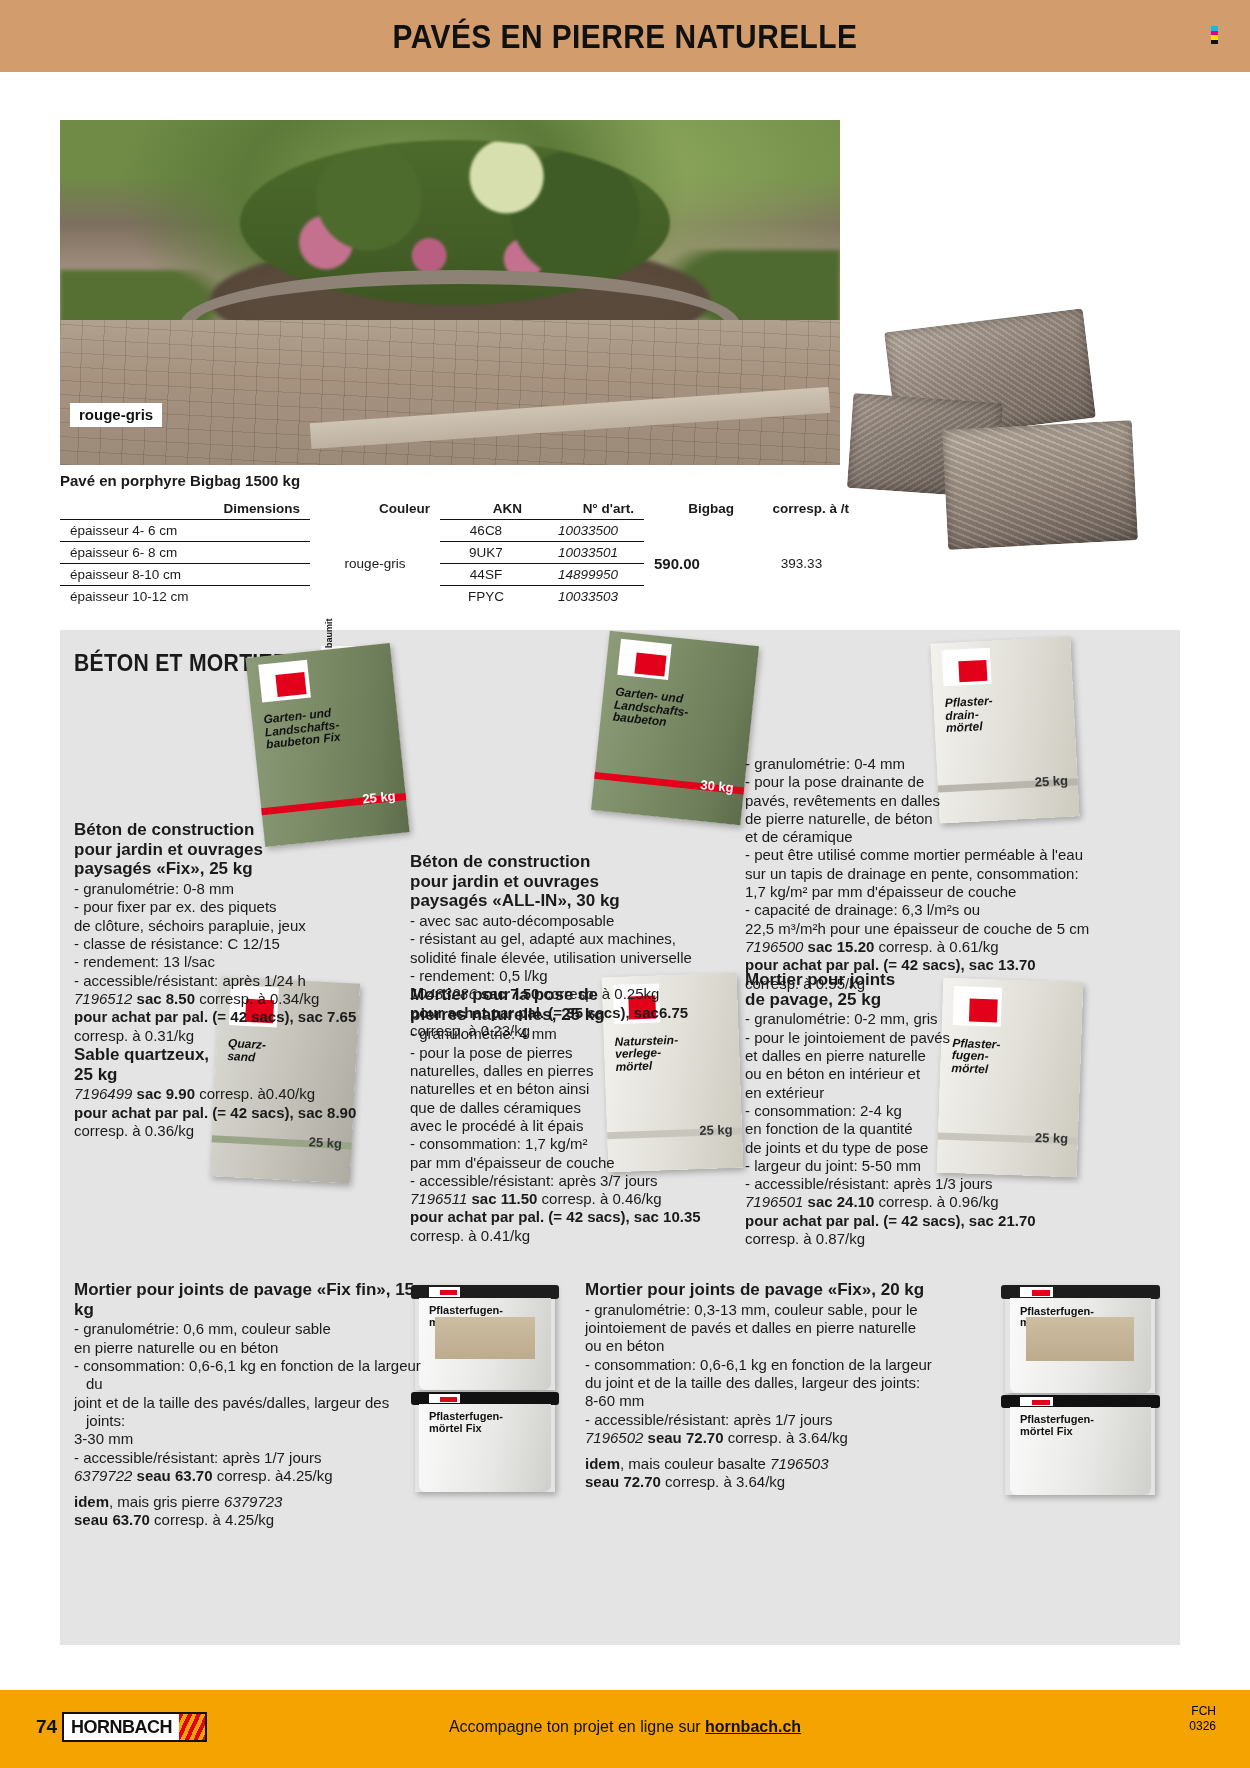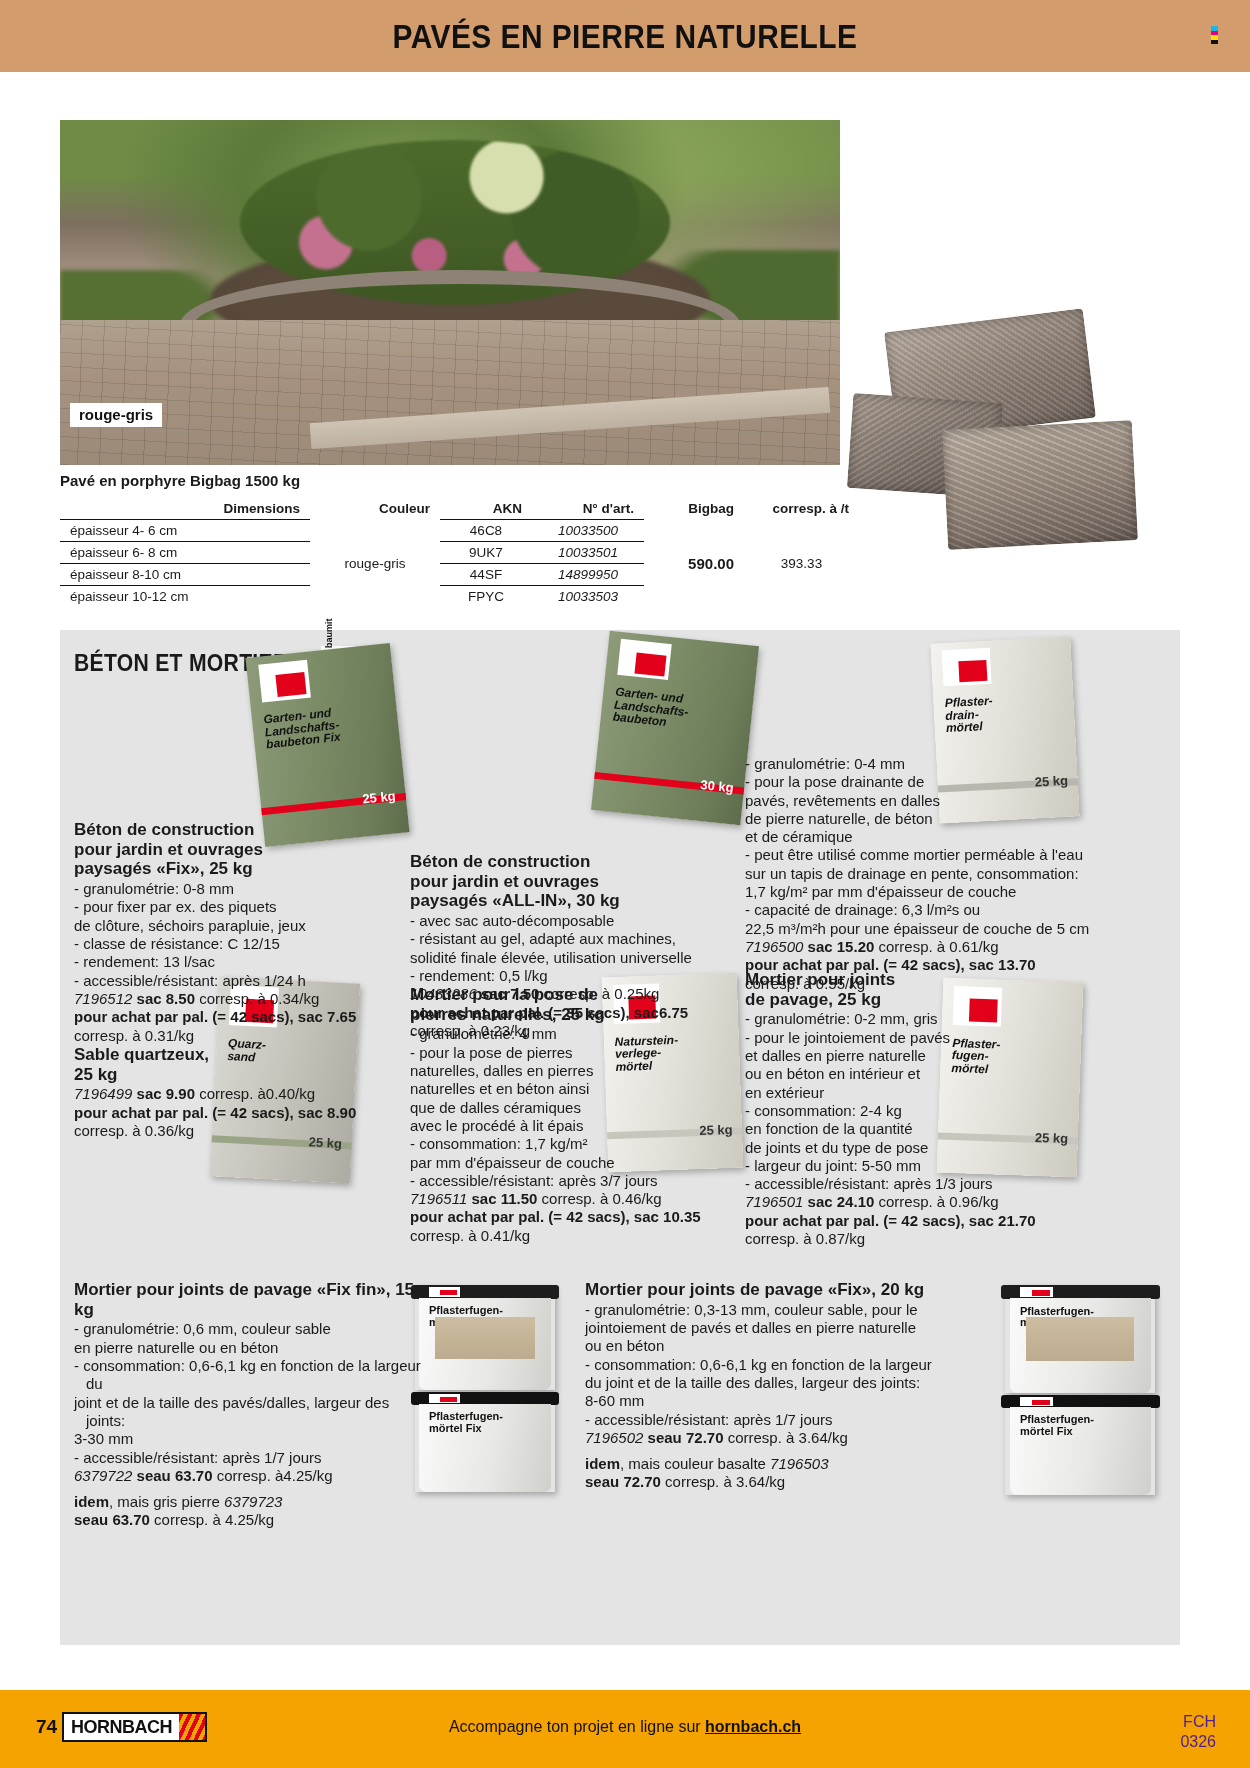--- a/index.html
+++ b/index.html
@@ -100,21 +100,21 @@
   
   .prod-title{position:absolute;left:60px;top:472px;font-size:15px;font-weight:bold;}
   table.spec{position:absolute;left:60px;top:500px;border-collapse:collapse;font-size:13.5px;}
   table.spec th{font-weight:bold;padding:1px 10px 3px 10px;text-align:right;white-space:nowrap;}
   table.spec td{padding:3px 10px;white-space:nowrap;vertical-align:middle;}
   table.spec td.dim{text-align:left;border-top:1.4px solid #111;border-bottom:1.4px solid #111;}
   table.spec tr.r1 td.dim{border-top:1.4px solid #111;}
   table.spec td.akn,table.spec td.art{text-align:center;border-top:1.4px solid #111;border-bottom:1.4px solid #111;}
   table.spec td.art{font-style:italic;}
   table.spec td.colr{text-align:center;}
-  table.spec td.price{text-align:right;font-weight:bold;font-size:15px;}
+  table.spec td.price{text-align:left;font-weight:bold;font-size:15px;}
   table.spec td.pert{text-align:center;}
 
   
   .panel{position:absolute;left:60px;top:630px;width:1120px;height:1015px;background:#e4e4e4;}
   .panel-head{position:absolute;left:14px;top:16px;display:flex;align-items:center;gap:14px;}
   .panel-head .ph-title{
     font-family:"Liberation Sans Narrow","Liberation Sans",sans-serif;
     font-weight:bold;font-size:23px;letter-spacing:.3px;transform:scaleX(.92);transform-origin:left center;}
   .baumit{width:34px;height:34px;background:#fff;position:relative;}
   .baumit .red{position:absolute;right:3px;bottom:3px;width:20px;height:20px;background:#e2001a;}
@@ -159,21 +159,21 @@
   .footer .pg{position:absolute;left:36px;top:26px;font-size:19px;font-weight:bold;color:#111;
     font-family:"Liberation Sans Narrow","Liberation Sans",sans-serif;}
   .hb-logo{position:absolute;left:62px;top:22px;height:26px;display:flex;align-items:stretch;border:2px solid #111;}
   .hb-logo .word{background:#fff;color:#111;font-weight:bold;font-size:18px;padding:1px 7px 0 7px;
     display:flex;align-items:center;letter-spacing:-.5px;
     font-family:"Liberation Sans Narrow","Liberation Sans",sans-serif;}
   .hb-logo .mark{width:26px;background:repeating-linear-gradient(115deg,#e2001a 0 4px,#f5a300 4px 8px);}
   .footer .slogan{position:absolute;left:0;right:0;top:28px;text-align:center;font-size:16px;color:#111;
     font-family:"Liberation Sans Narrow","Liberation Sans",sans-serif;}
   .footer .slogan a{color:#111;font-weight:bold;text-decoration:underline;}
-  .footer .code{position:absolute;right:34px;top:22px;text-align:right;font-size:16px;line-height:1.25;color:#4c1d95;
+  .footer .code{position:absolute;right:34px;top:14px;text-align:right;font-size:12px;line-height:1.25;color:#000000;
     font-family:"Liberation Sans Narrow","Liberation Sans",sans-serif;}
 </style>
 </head>
 <body>
 
 <div class="page-header">
   <div class="title">PAVÉS EN PIERRE NATURELLE</div>
   <div class="reg-mark">
     <i></i>
       <i></i>

